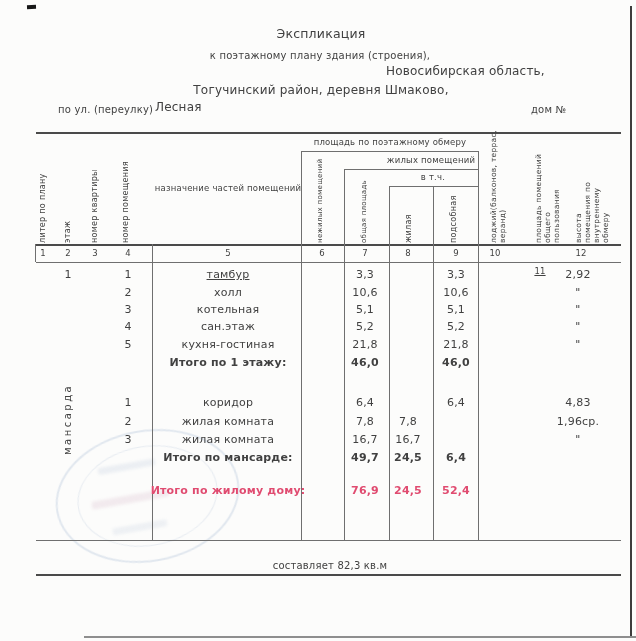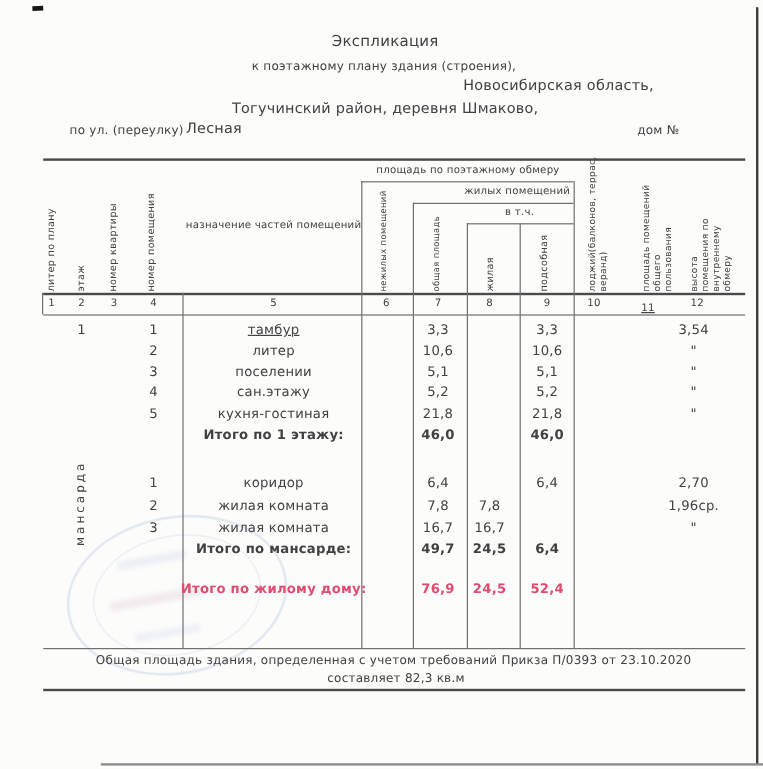--- a/index.html
+++ b/index.html
@@ -102,74 +102,73 @@
       <span class="t c fs8" style="left: 43px; top: 249px;">1</span>
       <span class="t c fs8" style="left: 68px; top: 249px;">2</span>
       <span class="t c fs8" style="left: 95px; top: 249px;">3</span>
       <span class="t c fs8" style="left: 128px; top: 249px;">4</span>
       <span class="t c fs8" style="left: 228px; top: 249px;">5</span>
       <span class="t c fs8" style="left: 322px; top: 249px;">6</span>
       <span class="t c fs8" style="left: 365px; top: 249px;">7</span>
       <span class="t c fs8" style="left: 408px; top: 249px;">8</span>
       <span class="t c fs8" style="left: 456px; top: 249px;">9</span>
       <span class="t c fs8" style="left: 495px; top: 249px;">10</span>
-      <span class="t c fs8" style="left: 540px; top: 253px; text-decoration: underline;">11</span>
+      <span class="t c fs8" style="left: 540px; top: 267px; text-decoration: underline;">11</span>
       <span class="t c fs8" style="left: 581px; top: 249px;">12</span>
     </div>
   <div id="rows-layer">
       <span class="t c" style="left: 68px; top: 269px;">1</span>
       <span class="t c" style="left: 128px; top: 269px;">1</span>
       <span class="t c" style="left: 228px; top: 269px; text-decoration: underline;">тамбур</span>
       <span class="t c" style="left: 365px; top: 269px;">3,3</span>
       <span class="t c" style="left: 456px; top: 269px;">3,3</span>
-      <span class="t c" style="left: 578px; top: 269px;">3,54</span>
+      <span class="t c" style="left: 578px; top: 269px;">2,92</span>
       <span class="t c" style="left: 128px; top: 287px;">2</span>
-      <span class="t c" style="left: 228px; top: 287px;">литер</span>
+      <span class="t c" style="left: 228px; top: 287px;">холл</span>
       <span class="t c" style="left: 365px; top: 287px;">10,6</span>
       <span class="t c" style="left: 456px; top: 287px;">10,6</span>
       <span class="t c" style="left: 578px; top: 287px;">"</span>
       <span class="t c" style="left: 128px; top: 304px;">3</span>
-      <span class="t c" style="left: 228px; top: 304px;">поселении</span>
+      <span class="t c" style="left: 228px; top: 304px;">котельная</span>
       <span class="t c" style="left: 365px; top: 304px;">5,1</span>
       <span class="t c" style="left: 456px; top: 304px;">5,1</span>
       <span class="t c" style="left: 578px; top: 304px;">"</span>
       <span class="t c" style="left: 128px; top: 321px;">4</span>
-      <span class="t c" style="left: 228px; top: 321px;">сан.этажу</span>
+      <span class="t c" style="left: 228px; top: 321px;">сан.этаж</span>
       <span class="t c" style="left: 365px; top: 321px;">5,2</span>
       <span class="t c" style="left: 456px; top: 321px;">5,2</span>
       <span class="t c" style="left: 578px; top: 321px;">"</span>
       <span class="t c" style="left: 128px; top: 339px;">5</span>
       <span class="t c" style="left: 228px; top: 339px;">кухня-гостиная</span>
       <span class="t c" style="left: 365px; top: 339px;">21,8</span>
       <span class="t c" style="left: 456px; top: 339px;">21,8</span>
       <span class="t c" style="left: 578px; top: 339px;">"</span>
       <span class="t c b" style="left: 228px; top: 357px;">Итого по 1 этажу:</span>
       <span class="t c b" style="left: 365px; top: 357px;">46,0</span>
       <span class="t c b" style="left: 456px; top: 357px;">46,0</span>
       <span class="t c" style="left: 128px; top: 397px;">1</span>
       <span class="t c" style="left: 228px; top: 397px;">коридор</span>
       <span class="t c" style="left: 365px; top: 397px;">6,4</span>
       <span class="t c" style="left: 456px; top: 397px;">6,4</span>
-      <span class="t c" style="left: 578px; top: 397px;">2,70</span>
+      <span class="t c" style="left: 578px; top: 397px;">4,83</span>
       <span class="t c" style="left: 128px; top: 416px;">2</span>
       <span class="t c" style="left: 228px; top: 416px;">жилая комната</span>
       <span class="t c" style="left: 365px; top: 416px;">7,8</span>
       <span class="t c" style="left: 408px; top: 416px;">7,8</span>
       <span class="t c" style="left: 578px; top: 416px;">1,96ср.</span>
       <span class="t c" style="left: 128px; top: 434px;">3</span>
       <span class="t c" style="left: 228px; top: 434px;">жилая комната</span>
       <span class="t c" style="left: 365px; top: 434px;">16,7</span>
       <span class="t c" style="left: 408px; top: 434px;">16,7</span>
       <span class="t c" style="left: 578px; top: 434px;">"</span>
       <span class="t c b" style="left: 228px; top: 452px;">Итого по мансарде:</span>
       <span class="t c b" style="left: 365px; top: 452px;">49,7</span>
       <span class="t c b" style="left: 408px; top: 452px;">24,5</span>
       <span class="t c b" style="left: 456px; top: 452px;">6,4</span>
       <span class="t c b" style="left: 228px; top: 485px; color: rgb(224, 75, 112);">Итого по жилому дому:</span>
       <span class="t c b" style="left: 365px; top: 485px; color: rgb(224, 75, 112);">76,9</span>
       <span class="t c b" style="left: 408px; top: 485px; color: rgb(224, 75, 112);">24,5</span>
       <span class="t c b" style="left: 456px; top: 485px; color: rgb(224, 75, 112);">52,4</span>
     </div>
 
-  <div class="t c fs10" style="left:328px;top:545px;">Общая площадь здания, определенная с учетом требований Прикза П/0393 от 23.10.2020</div>
   <div class="t c fs10" style="left:330px;top:560px;">составляет 82,3 кв.м</div>
 
 </div>
 
 </body></html>

